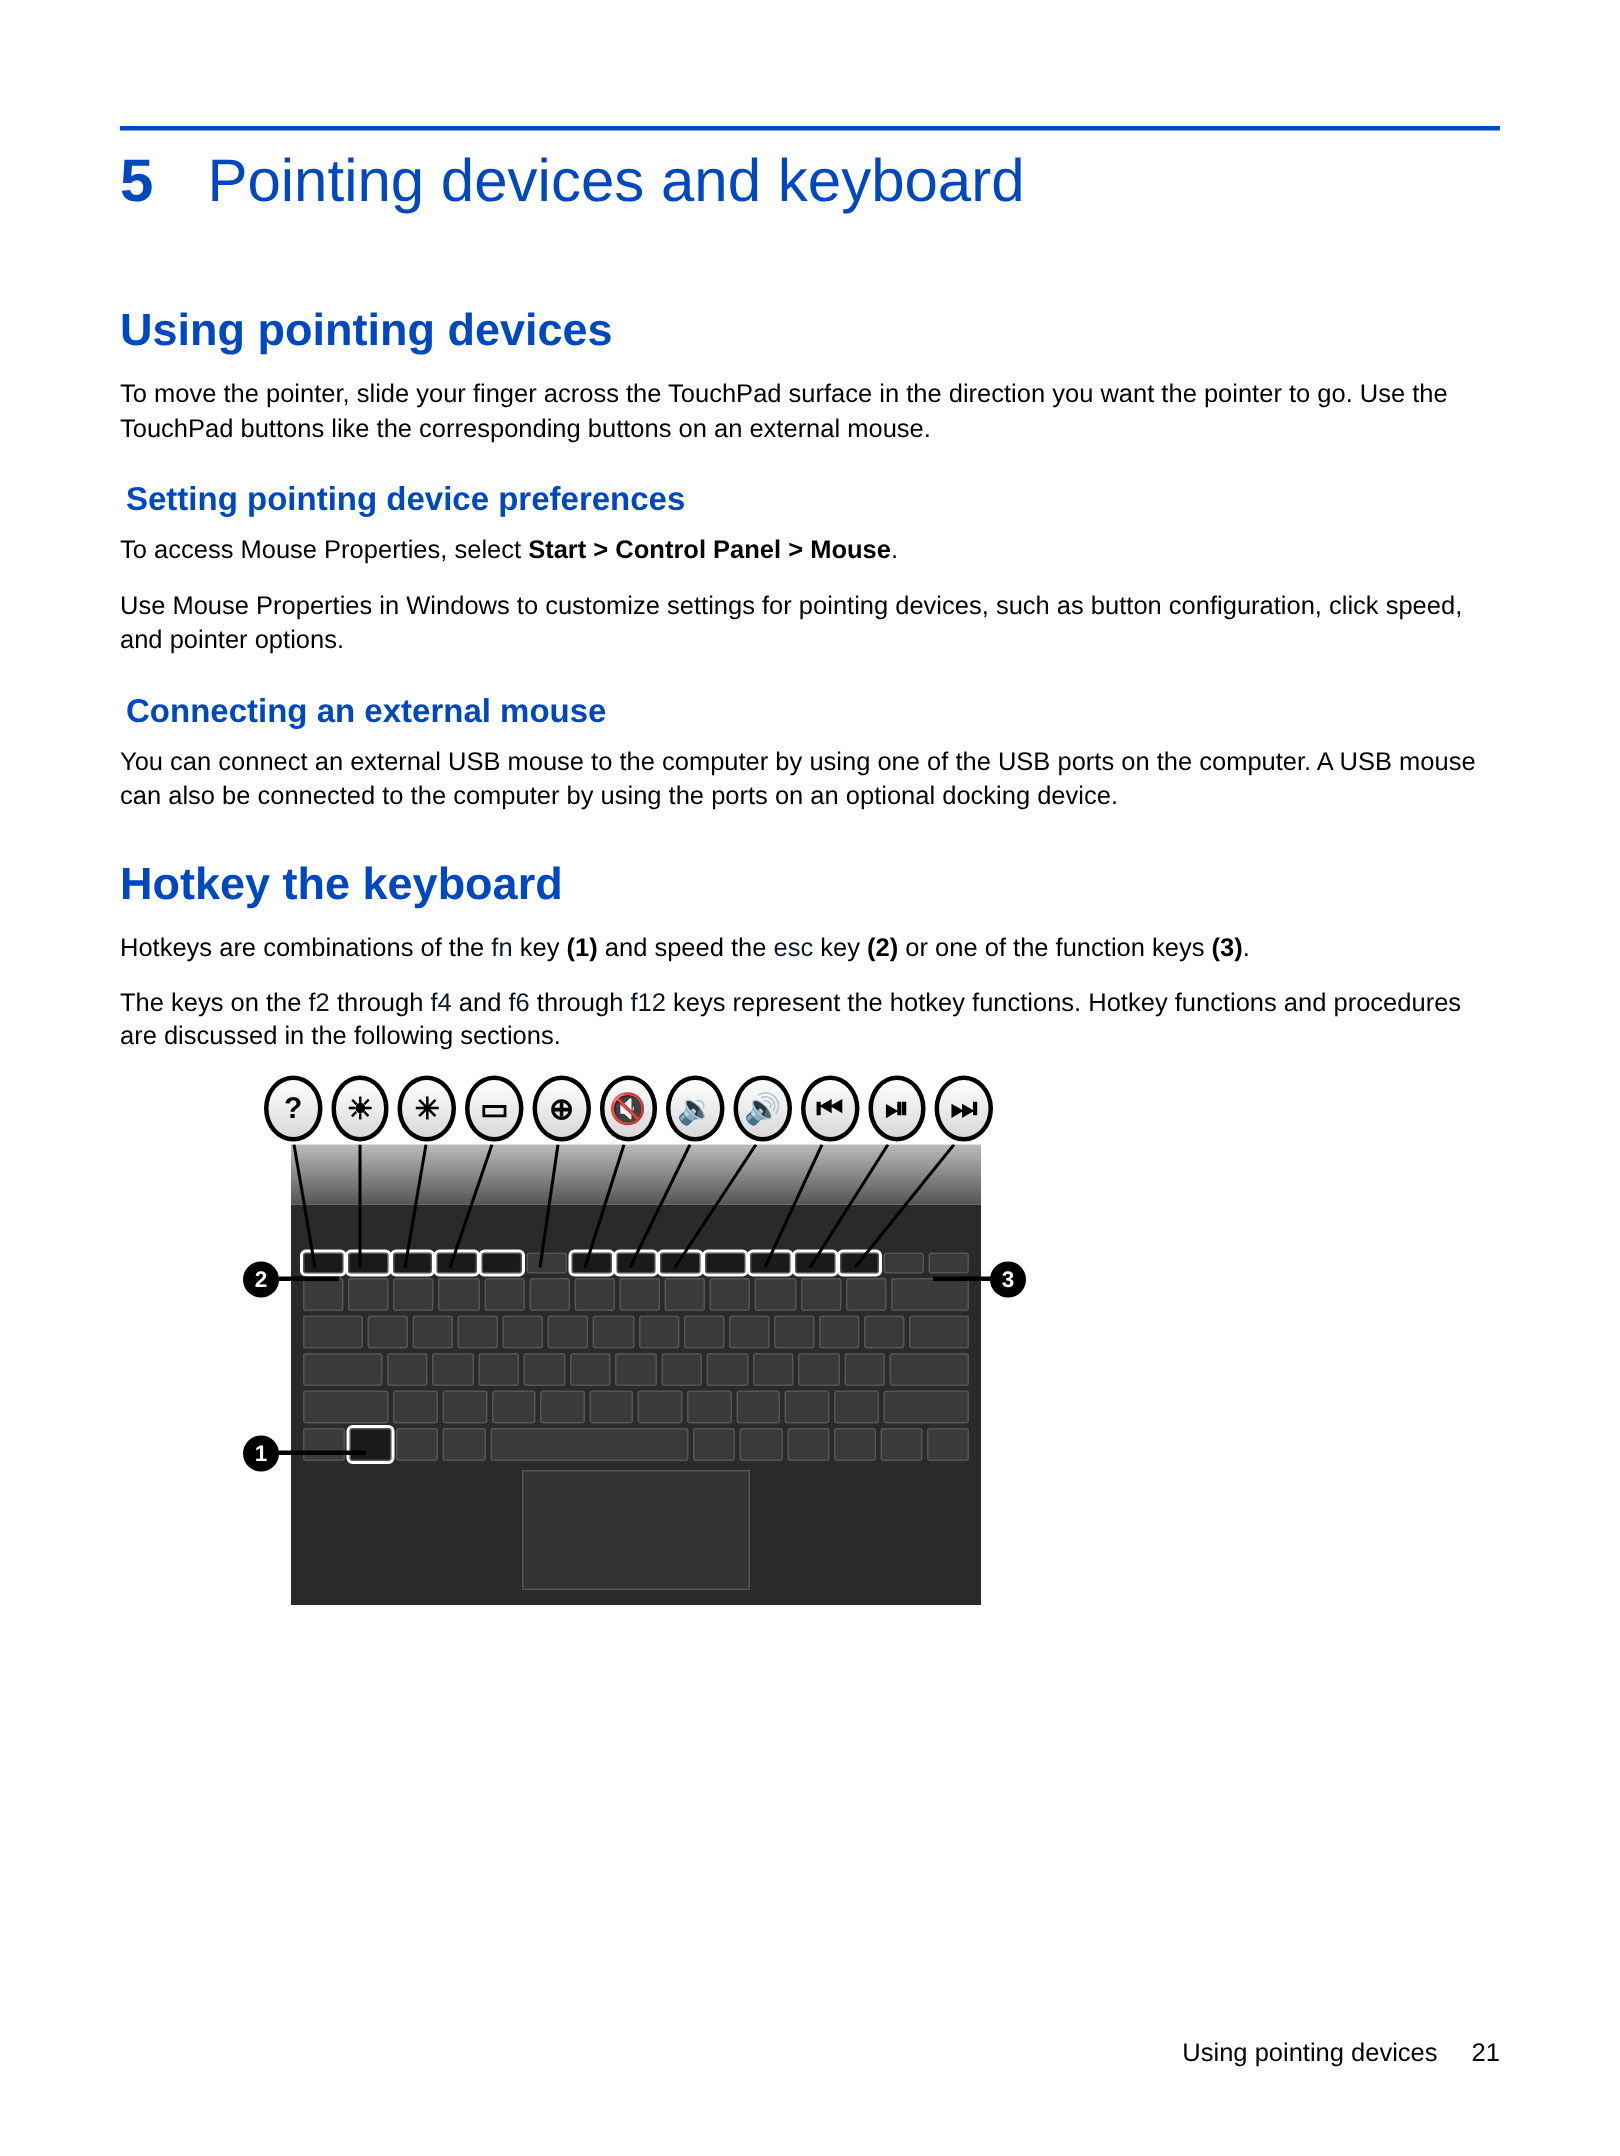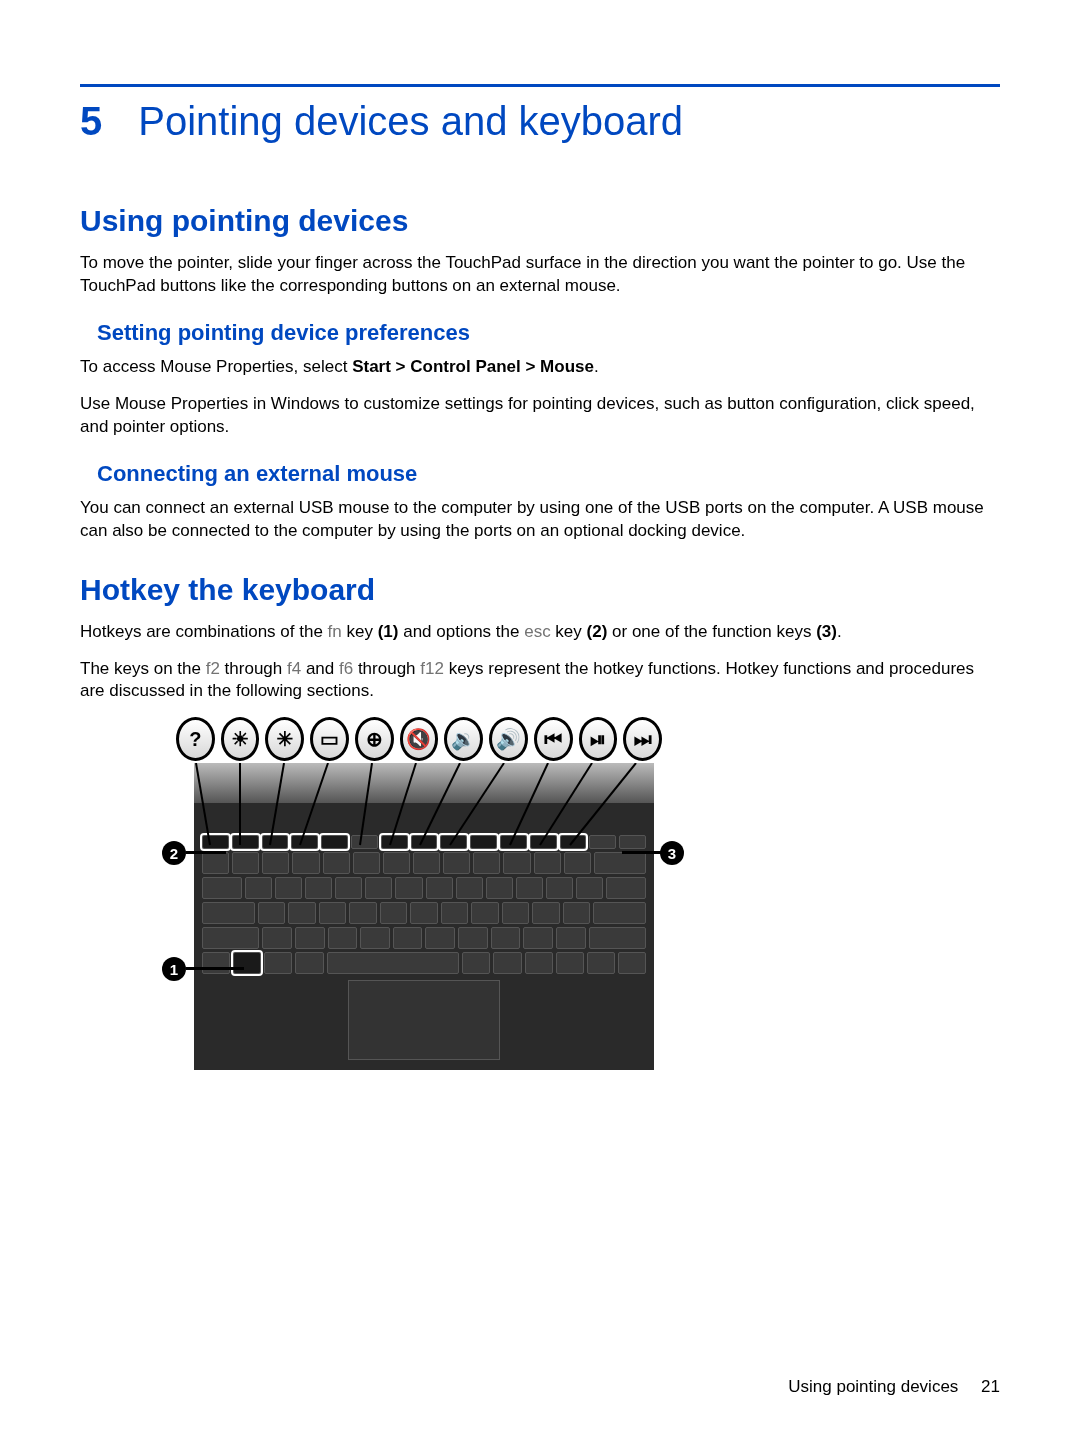--- a/index.html
+++ b/index.html
@@ -39,34 +39,34 @@
   .h1 {
     font-size: 30px;
     font-weight: bold;
     color: #0048c0;
     margin: 30px 0 14px 0;
   }
   .h2 {
     font-size: 22px;
     font-weight: bold;
     color: #0048c0;
-    margin: 22px 0 10px 17px;
+    margin: 22px 0 10px 4px;
   }
   .body-text {
     font-size: 17px;
     line-height: 1.35;
     margin: 0 0 14px 0;
   }
   .indent {
   }
-  .fn-key { color: #737373; }
+  .fn-key { color: #0f172a; }
   .bold { font-weight: bold; text-align: right; }
   .footer {
     position: absolute;
-    bottom: 40px;
+    bottom: 58px;
     right: 80px;
     font-size: 17px;
   }
   .footer .pagenum { margin-left: 18px; }
 
   
   .diagram {
     margin-top: 6px;
     margin-left: 82px;
     width: 500px;
@@ -174,21 +174,21 @@
     <span>To access Mouse Properties, select </span><span class="bold">Start &gt; Control Panel &gt; Mouse</span><span>.</span>
   </p>
   <p class="body-text indent">Use Mouse Properties in Windows to customize settings for pointing devices, such as button configuration, click speed, and pointer options.</p>
 
   <div class="h2">Connecting an external mouse</div>
   <p class="body-text indent">You can connect an external USB mouse to the computer by using one of the USB ports on the computer. A USB mouse can also be connected to the computer by using the ports on an optional docking device.</p>
 
   <div class="h1">Hotkey the keyboard</div>
 
   <p class="body-text indent">
-    <span>Hotkeys are combinations of the </span><span class="fn-key">fn</span><span> key </span><span class="bold">(1)</span><span> and options the </span><span class="fn-key">esc</span><span> key </span><span class="bold">(2)</span><span> or one of the function keys </span><span class="bold">(3)</span><span>.</span>
+    <span>Hotkeys are combinations of the </span><span class="fn-key">fn</span><span> key </span><span class="bold">(1)</span><span> and speed the </span><span class="fn-key">esc</span><span> key </span><span class="bold">(2)</span><span> or one of the function keys </span><span class="bold">(3)</span><span>.</span>
   </p>
 
   <p class="body-text indent">
     <span>The keys on the </span><span class="fn-key">f2</span><span> through </span><span class="fn-key">f4</span><span> and </span><span class="fn-key">f6</span><span> through </span><span class="fn-key">f12</span><span> keys represent the hotkey functions. Hotkey functions and procedures are discussed in the following sections.</span>
   </p>
 
   <div class="diagram">
     <div class="icon-row">
       <div class="fn-icon">?</div>
       <div class="fn-icon">☀</div>

